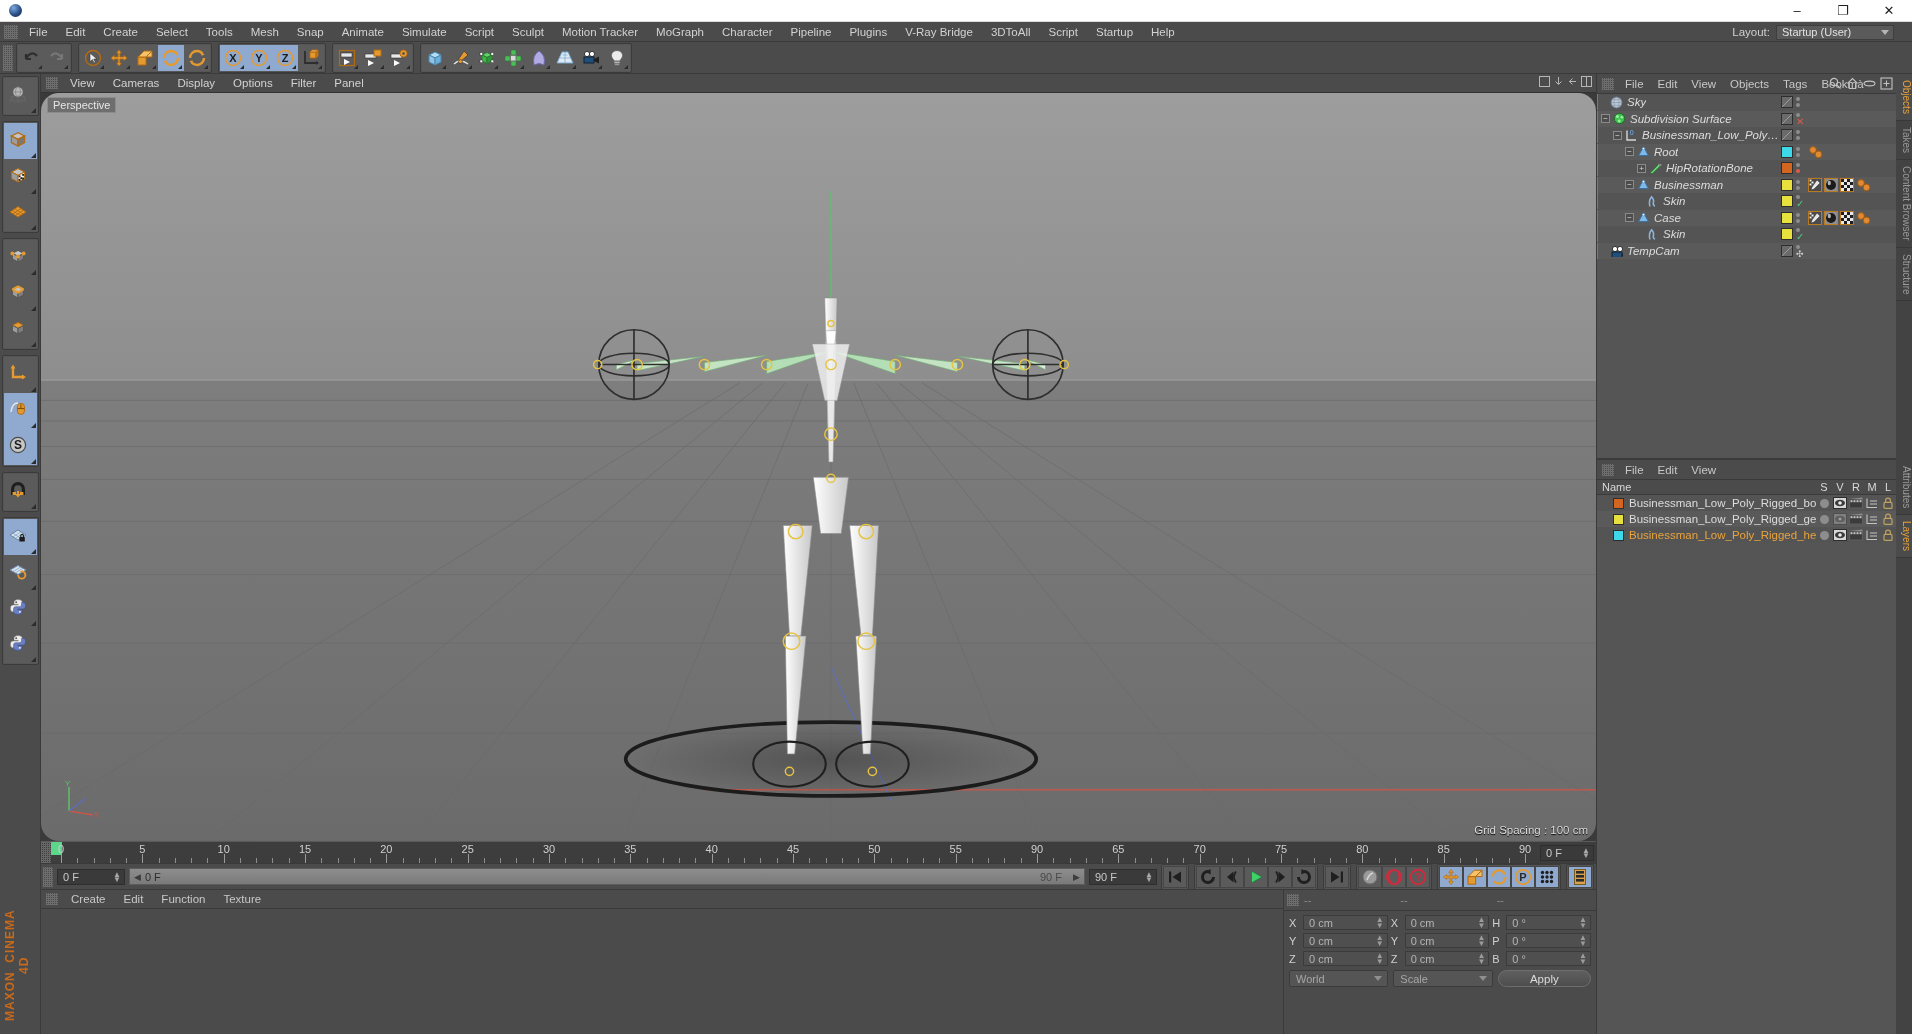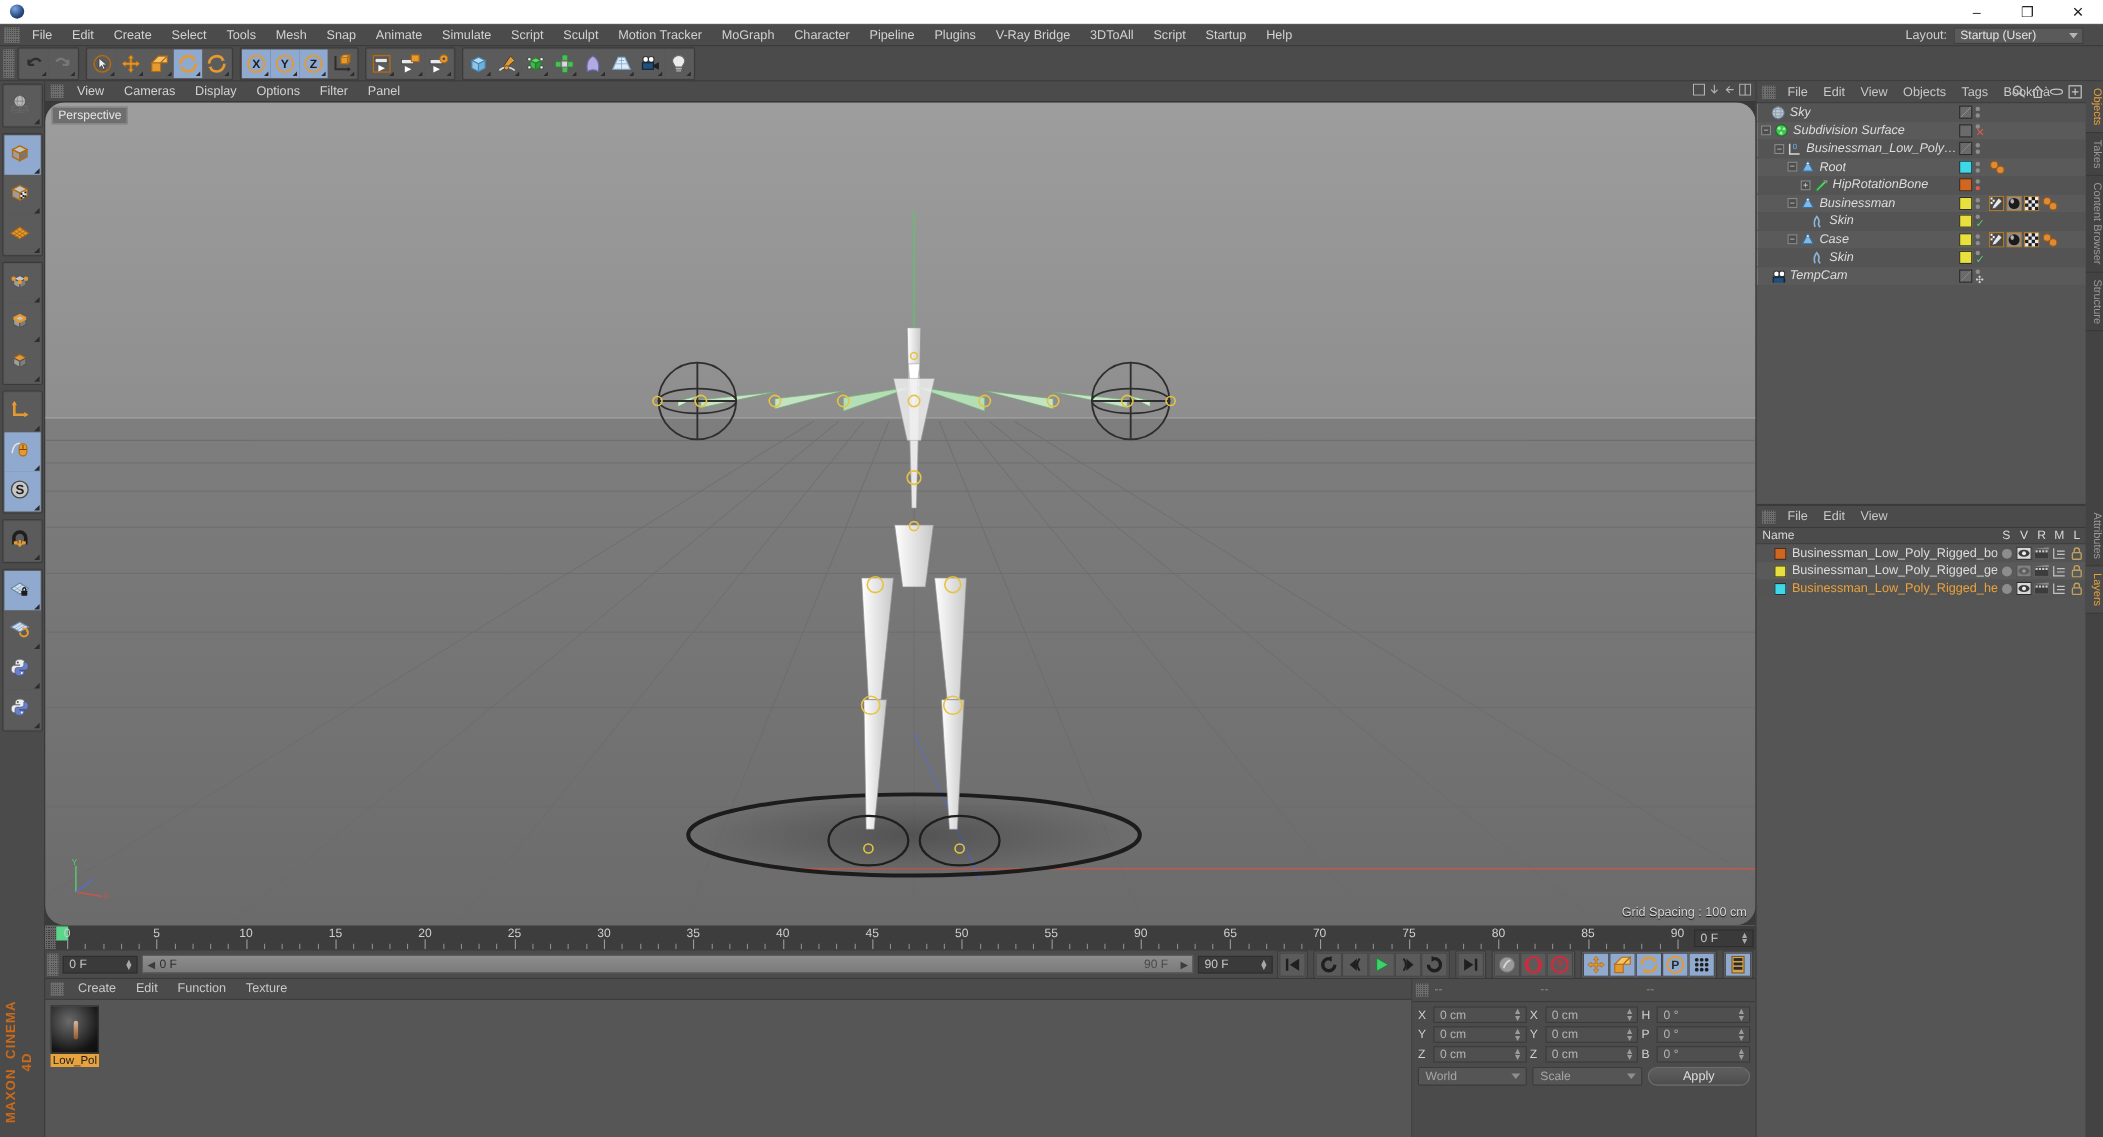--- a/index.html
+++ b/index.html
@@ -1130,30 +1130,20 @@
       <div id="matmgr">
         <div id="matmenu">
           <div class="vgrip grip" style="width:12px;height:12px;margin:0 4px 0 5px;"></div>
           <div id="mat-menu-items" style="display:flex;align-items:center;">
               <div class="mmi">Create</div>
               <div class="mmi">Edit</div>
               <div class="mmi">Function</div>
               <div class="mmi">Texture</div>
             </div>
         </div>
-        <div id="matarea">
-          <div id="mat-list" style="display:flex;gap:6px;">
-              <div class="matchip">
-                <div class="matthumb">
-                  <div class="streak"></div>
-                </div>
-                <div class="matname">Low_Pol</div>
-              </div>
-            </div>
-        </div>
       </div>
 
       <div id="coordmgr">
         <div id="coordhdr">
           <div class="cg grip"></div>
           <div id="coord-dashes" style="display:flex;flex:1;">
               <div class="dash">--</div>
               <div class="dash">--</div>
               <div class="dash">--</div>
             </div>

